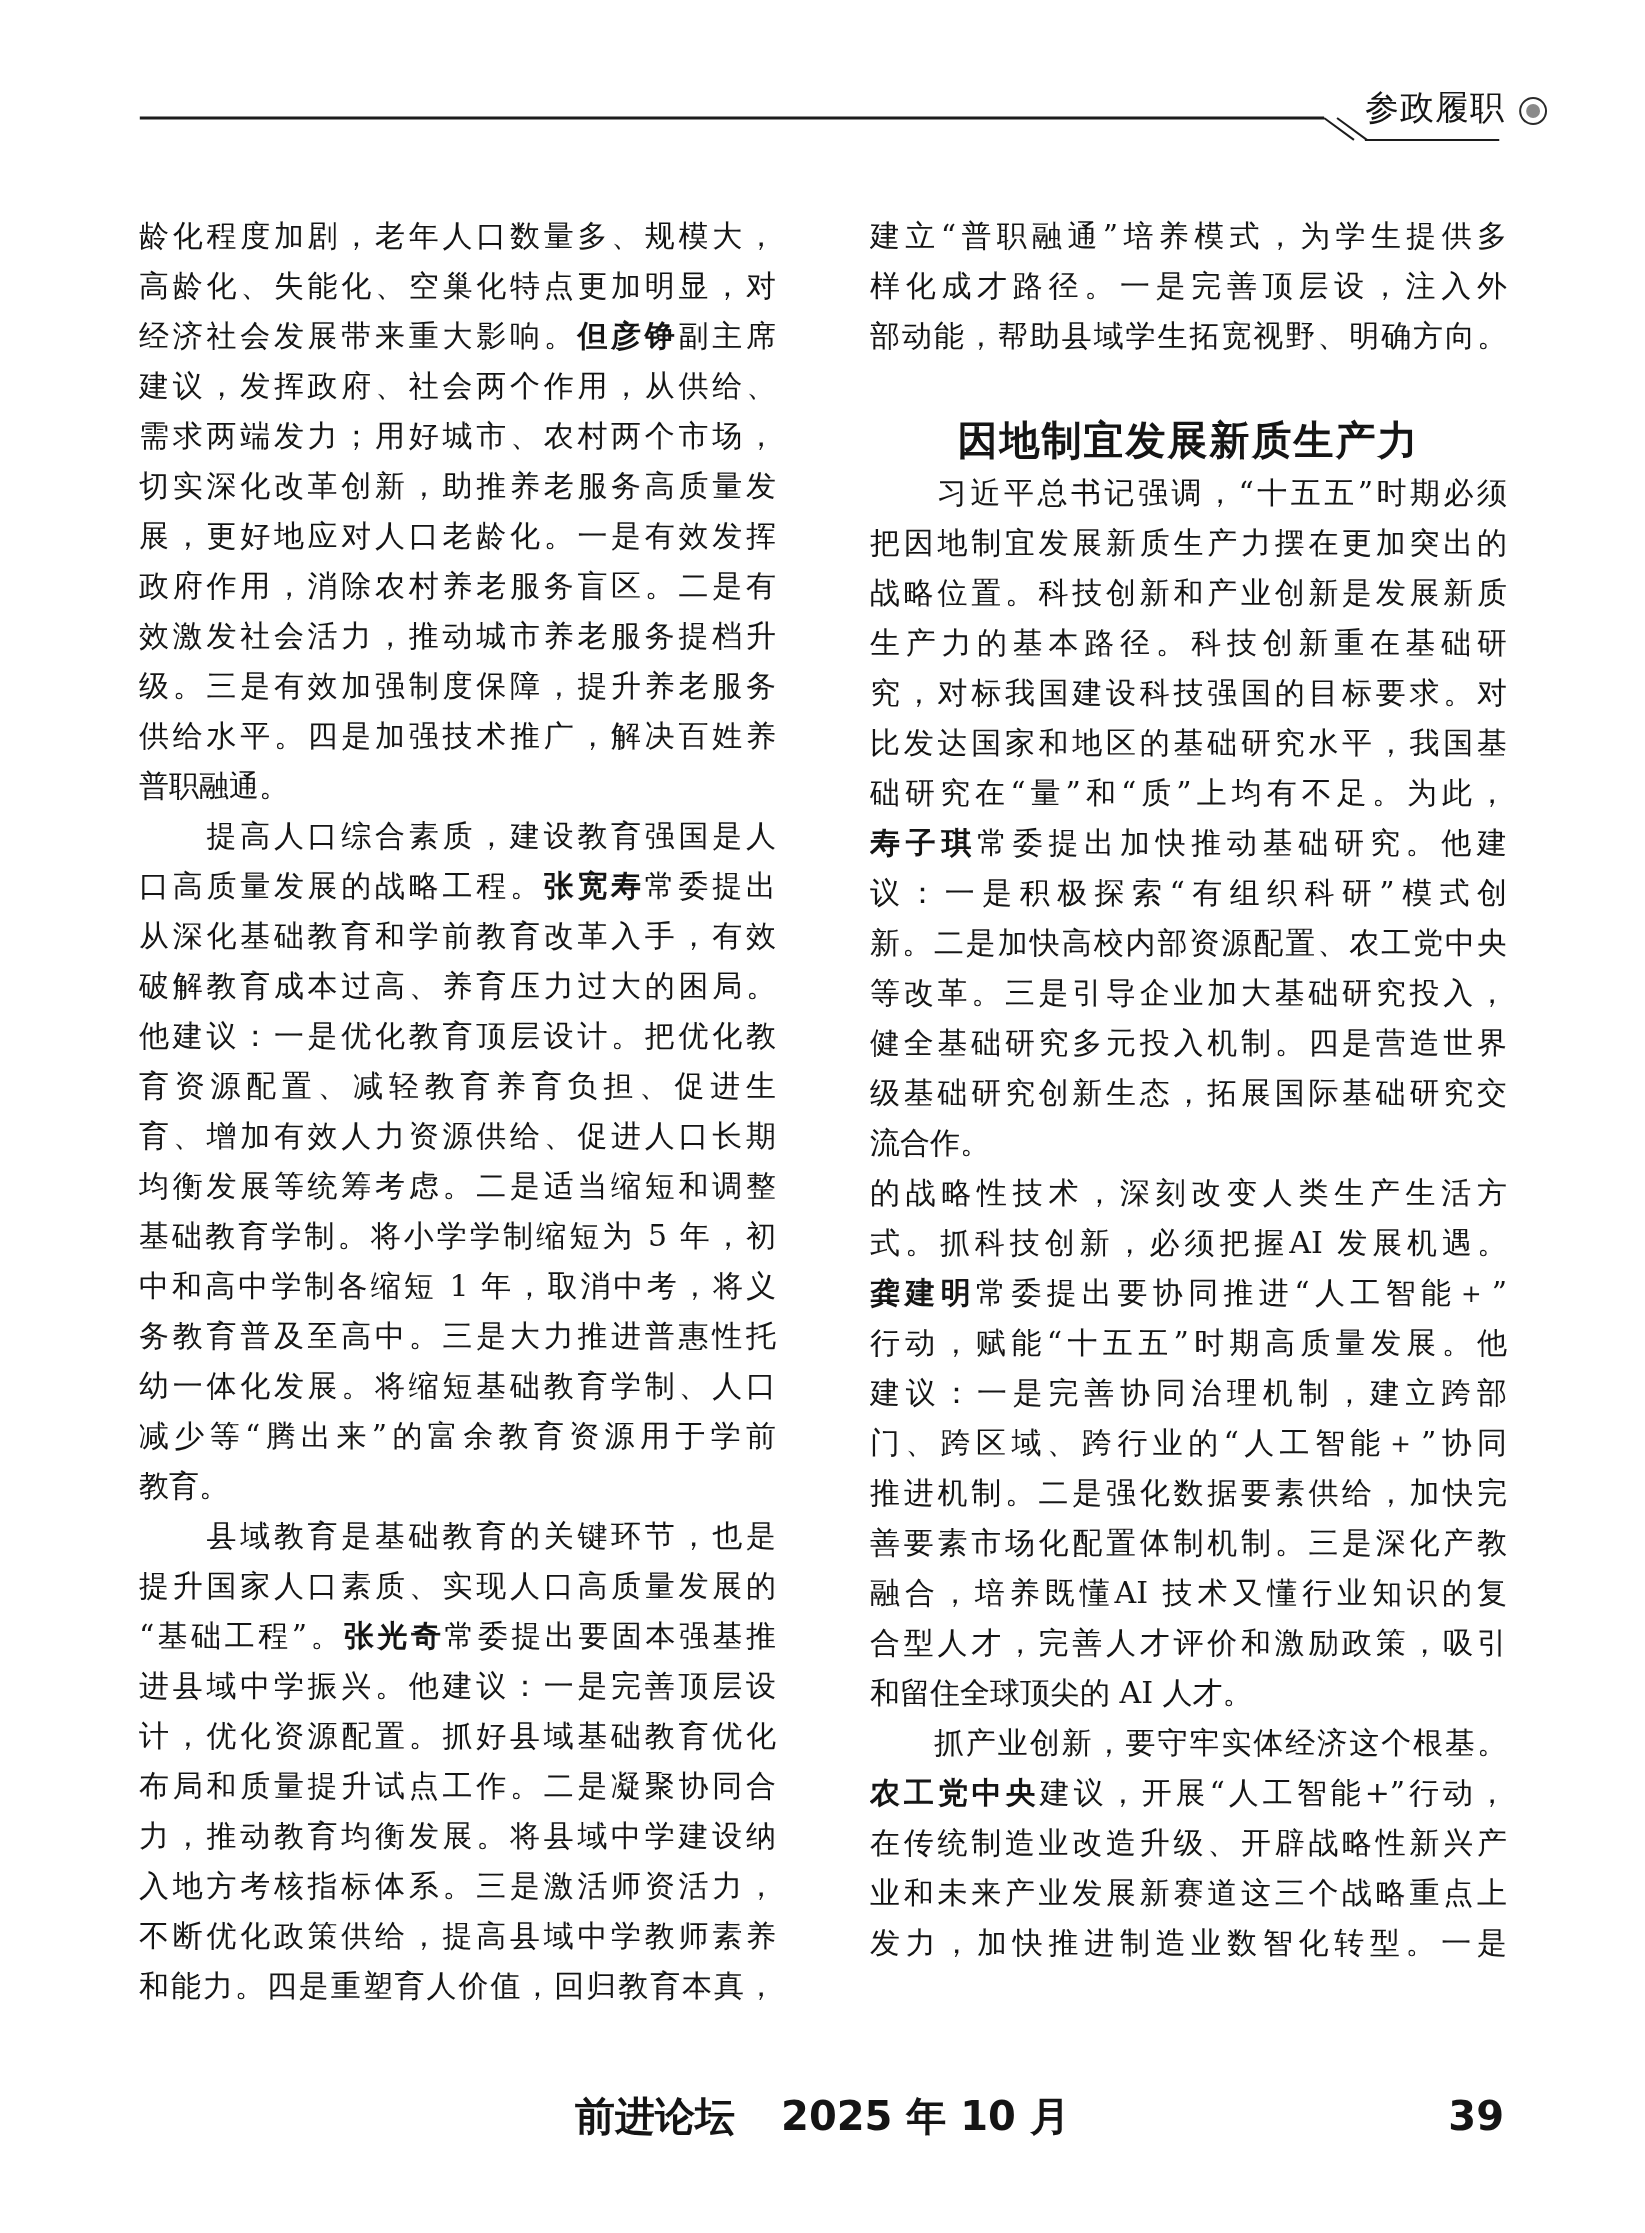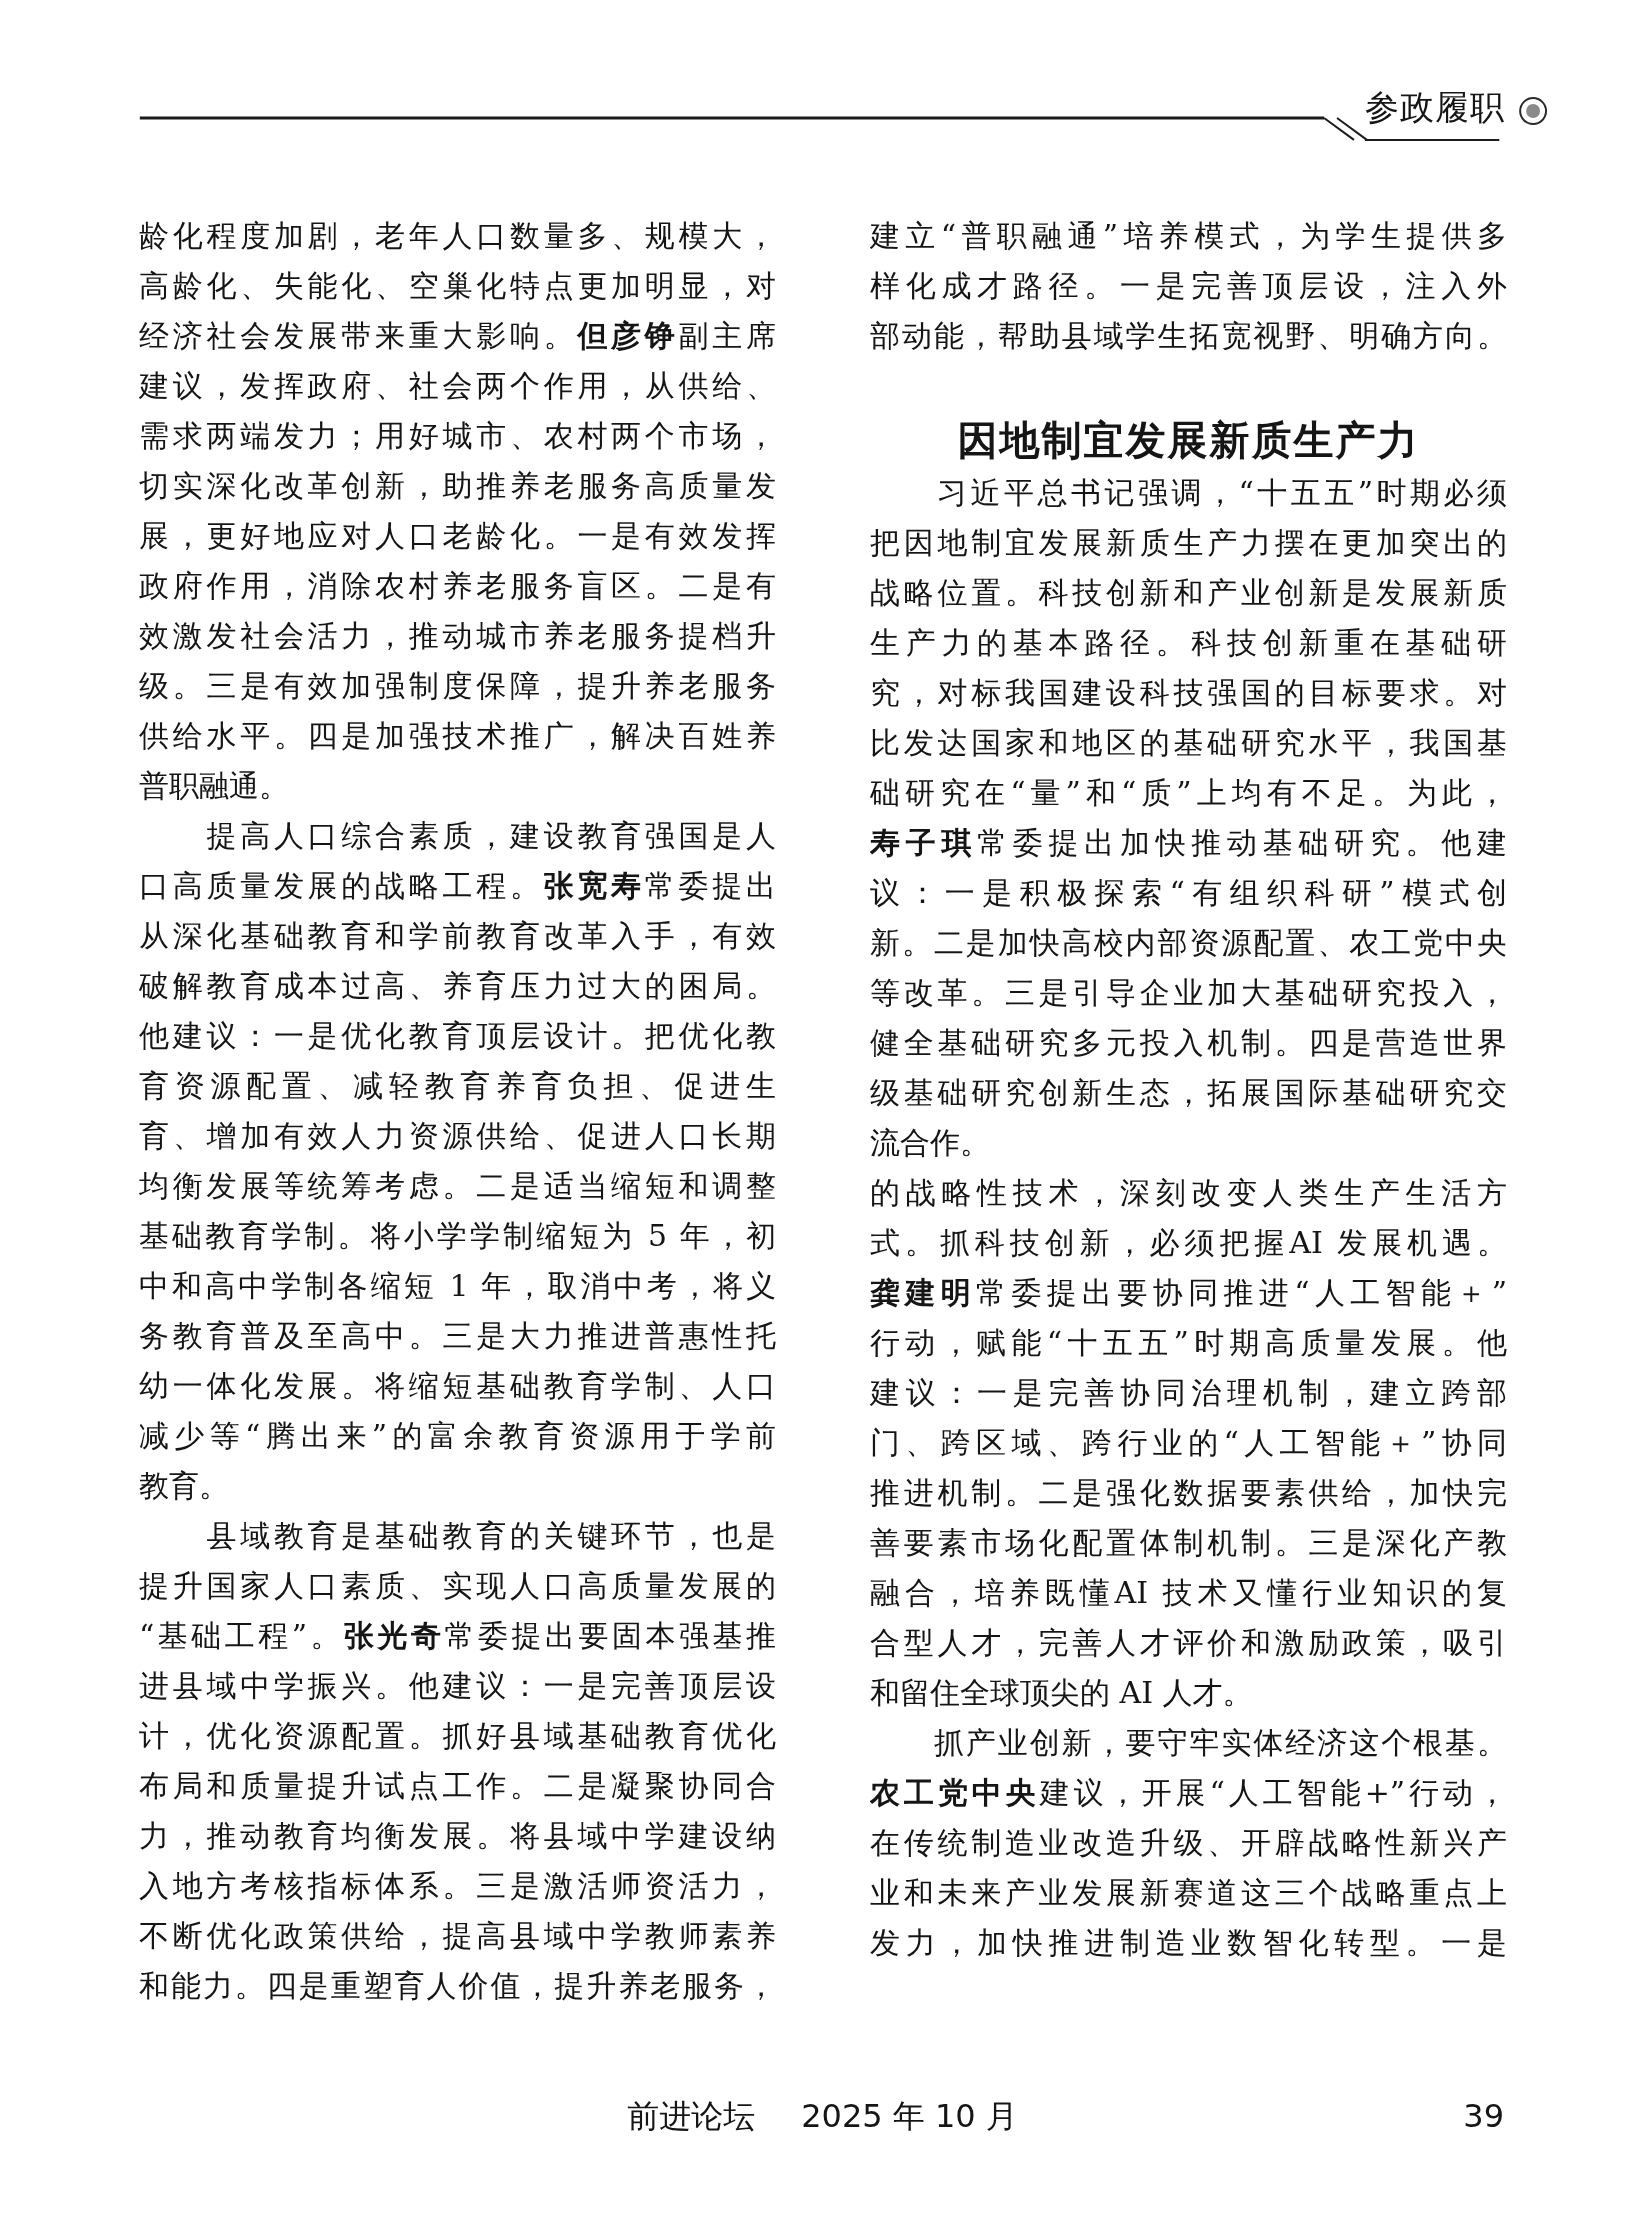--- a/index.html
+++ b/index.html
@@ -36,21 +36,21 @@
   }
   .heading{
     font-family:"DejaVu Sans","Liberation Sans",sans-serif;
     font-size:40px;font-weight:bold;letter-spacing:2px;
     white-space:nowrap;
   }
   
   .footer{
     position:absolute;left:139px;top:2094px;width:1367px;height:44px;
     font-family:"DejaVu Sans","Liberation Sans",sans-serif;
-    font-size:32px;line-height:44px;
+    font-size:40px;line-height:44px;font-weight:bold;
   }
   .footer-center{
     position:absolute;left:0;right:0;text-align:center;white-space:nowrap;
   }
   .footer-center .journal{margin-right:46px;}
   .pagenum{
     position:absolute;right:2px;top:0;text-align:right;margin-left:16px;
   }
 </style>
 </head>
@@ -99,21 +99,21 @@
       <div class="line end"><span>教育。</span></div>
       <div class="line"><span>　　县域教育是基础教育的关键环节，也是</span></div>
       <div class="line"><span>提升国家人口素质、实现人口高质量发展的</span></div>
       <div class="line"><span>“基础工程”。</span><span class="b">张光奇</span><span>常委提出要固本强基推</span></div>
       <div class="line"><span>进县域中学振兴。他建议：一是完善顶层设</span></div>
       <div class="line"><span>计，优化资源配置。抓好县域基础教育优化</span></div>
       <div class="line"><span>布局和质量提升试点工作。二是凝聚协同合</span></div>
       <div class="line"><span>力，推动教育均衡发展。将县域中学建设纳</span></div>
       <div class="line"><span>入地方考核指标体系。三是激活师资活力，</span></div>
       <div class="line"><span>不断优化政策供给，提高县域中学教师素养</span></div>
-      <div class="line"><span>和能力。四是重塑育人价值，提升养老服务，</span></div>
+      <div class="line"><span>和能力。四是重塑育人价值，回归教育本真，</span></div>
     </div>
 
   <div class="col col-right">
     <div>
         <div class="line"><span>建立“普职融通”培养模式，为学生提供多</span></div>
         <div class="line"><span>样化成才路径。一是完善顶层设，注入外</span></div>
         <div class="line"><span>部动能，帮助县域学生拓宽视野、明确方向。</span></div>
       </div>
     <div class="heading-row">
       <div class="heading">因地制宜发展新质生产力</div>

